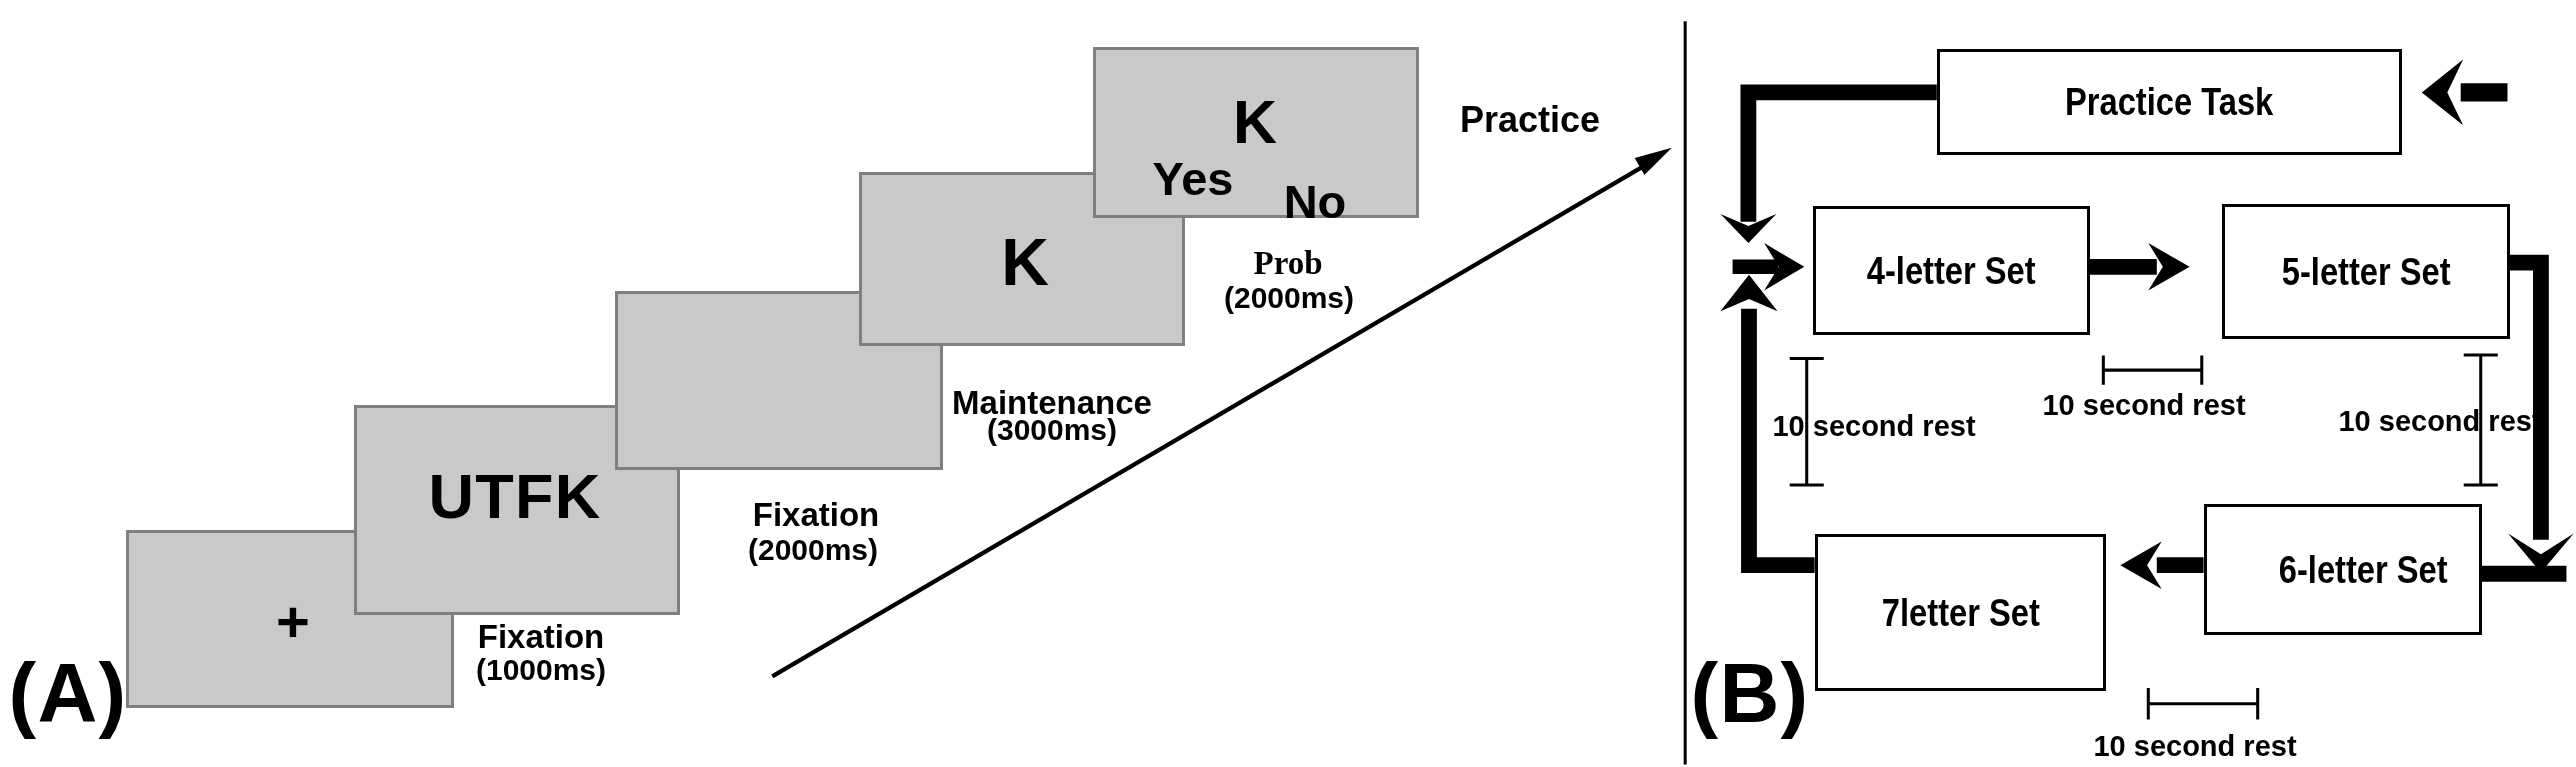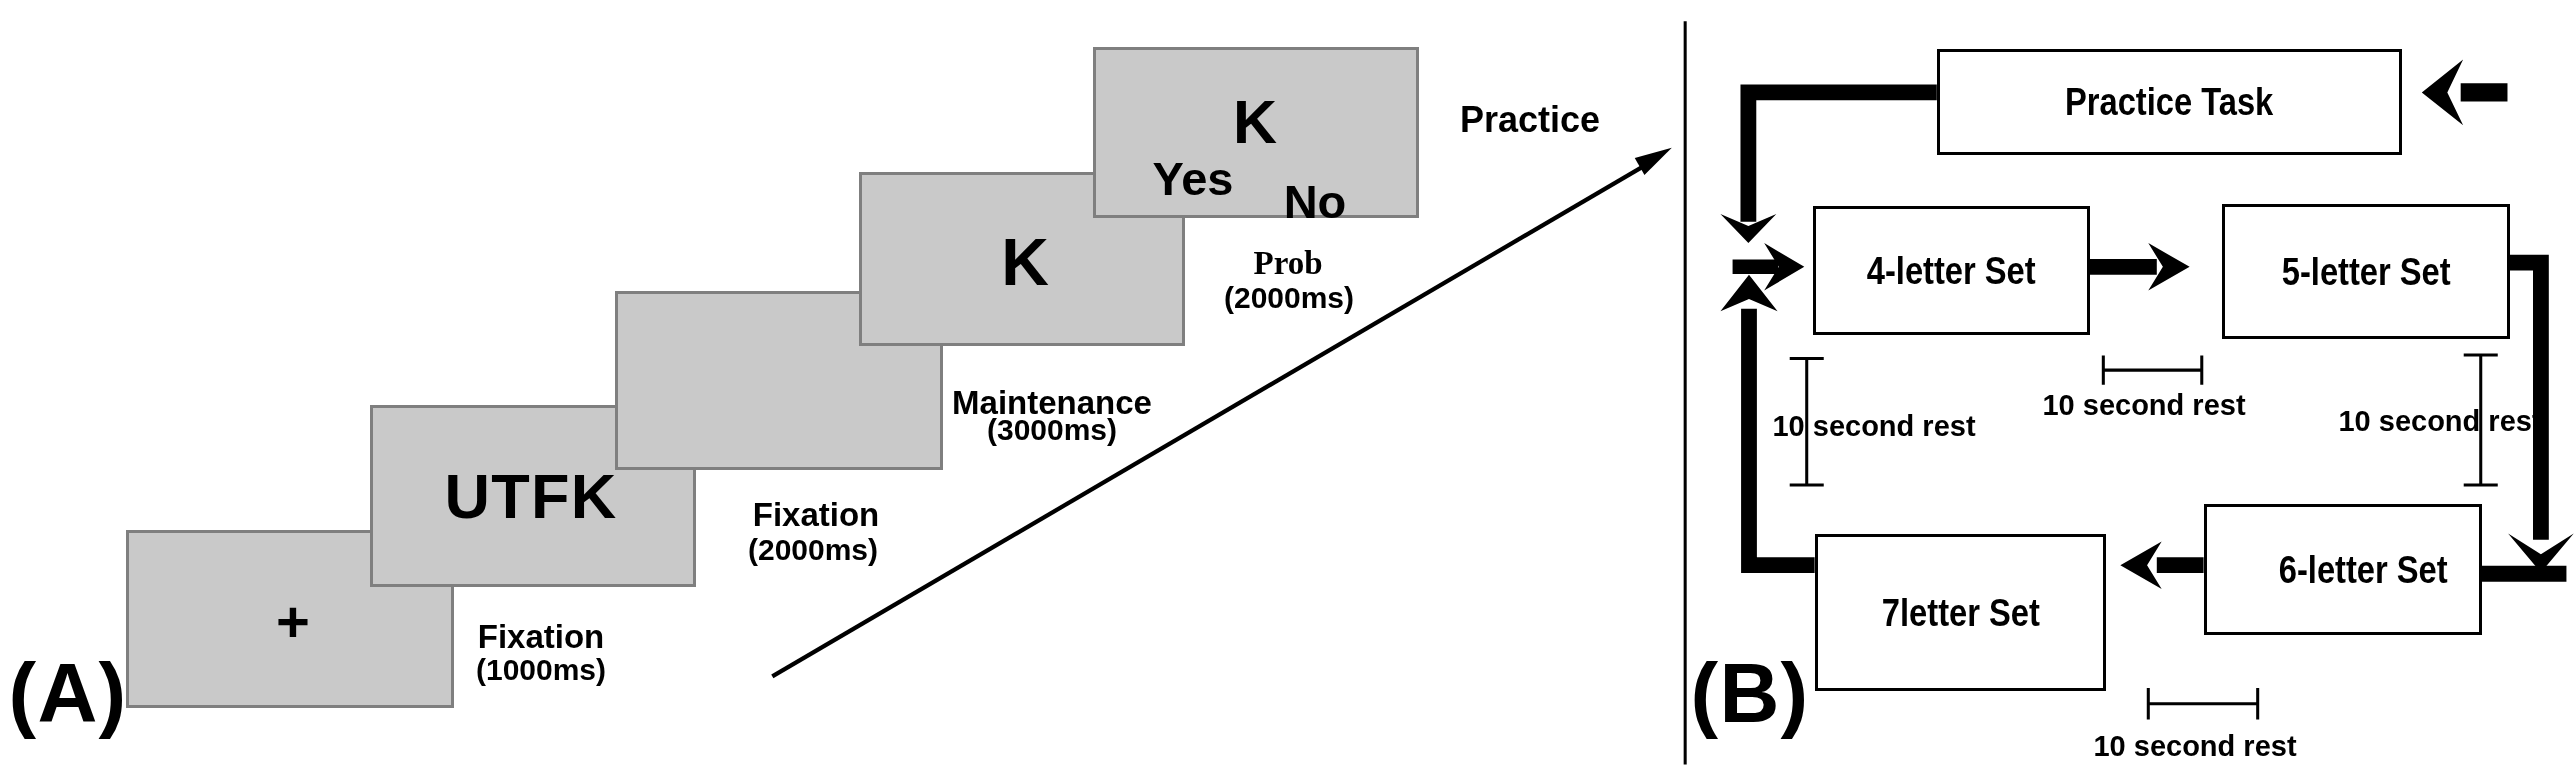--- a/index.html
+++ b/index.html
@@ -91,21 +91,21 @@
       <polygon points="4052,98 3984,152 4052,206 4026,152"></polygon>
     </g>
   </svg>
 
   <div>
 
     <div class="screen" style="left:126px;top:530px;width:328px;height:178px;z-index:1">
       <div class="ctr stim-plus" style="left:164px;top:89px;">+</div>
     </div>
 
-    <div class="screen" style="left:370px;top:405px;width:326px;height:182px;z-index:2">
+    <div class="screen" style="left:354px;top:405px;width:326px;height:210px;z-index:2">
       <div class="ctr stim-word" style="left:158px;top:88px;">UTFK</div>
     </div>
 
     <div class="screen" style="left:615px;top:291px;width:328px;height:179px;z-index:3"></div>
 
     <div class="screen" style="left:859px;top:172px;width:326px;height:174px;z-index:4">
       <div class="ctr stim-k" style="left:163px;top:87px;">K</div>
     </div>
 
     <div class="screen" style="left:1093px;top:47px;width:326px;height:171px;z-index:5">

